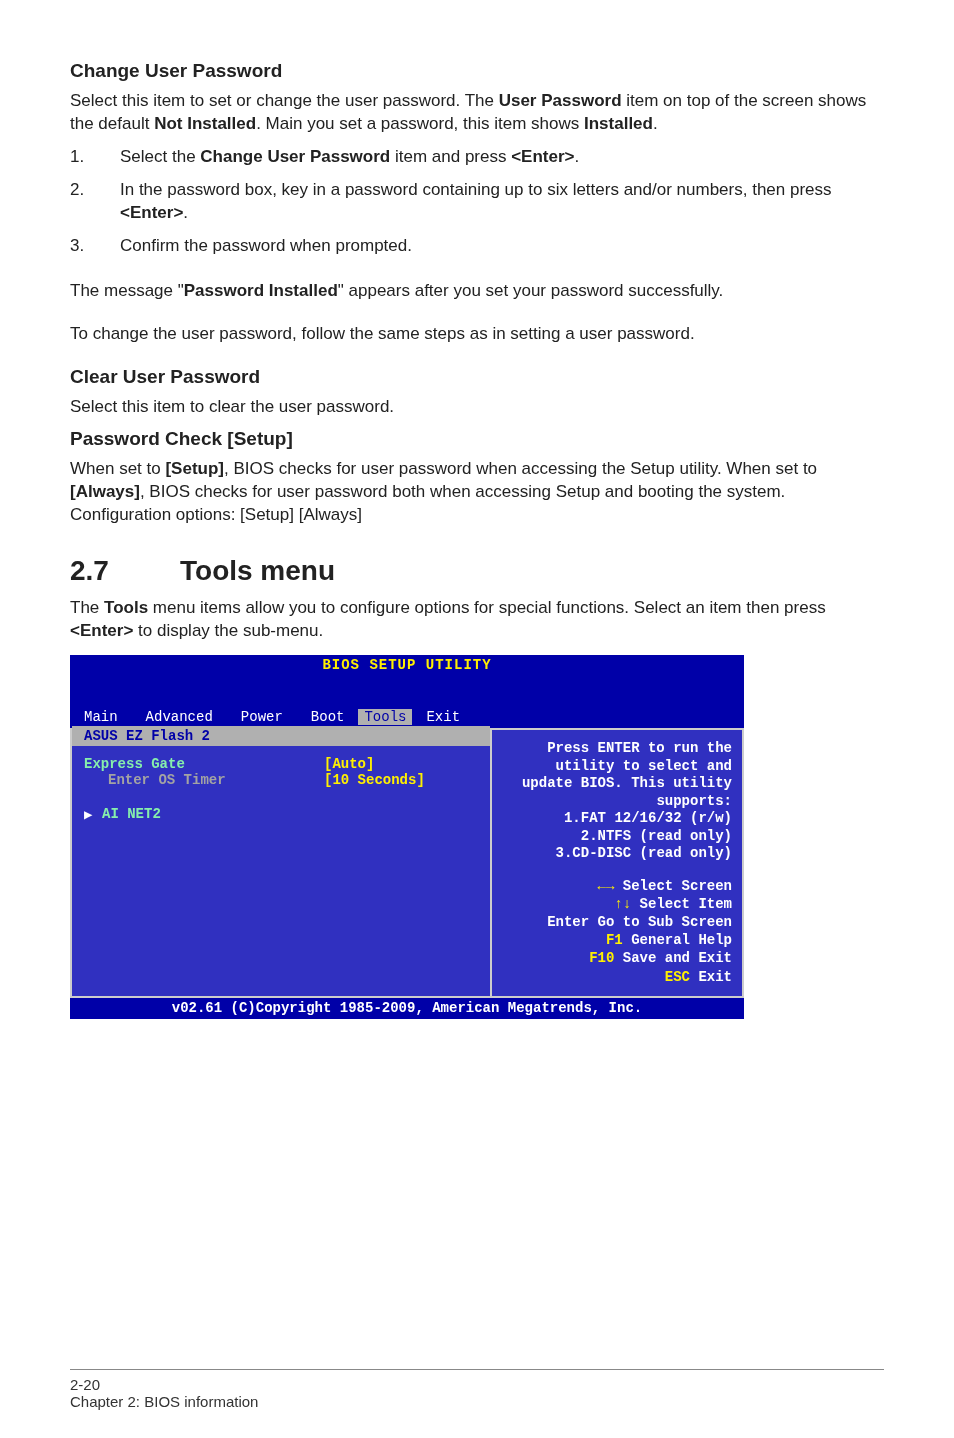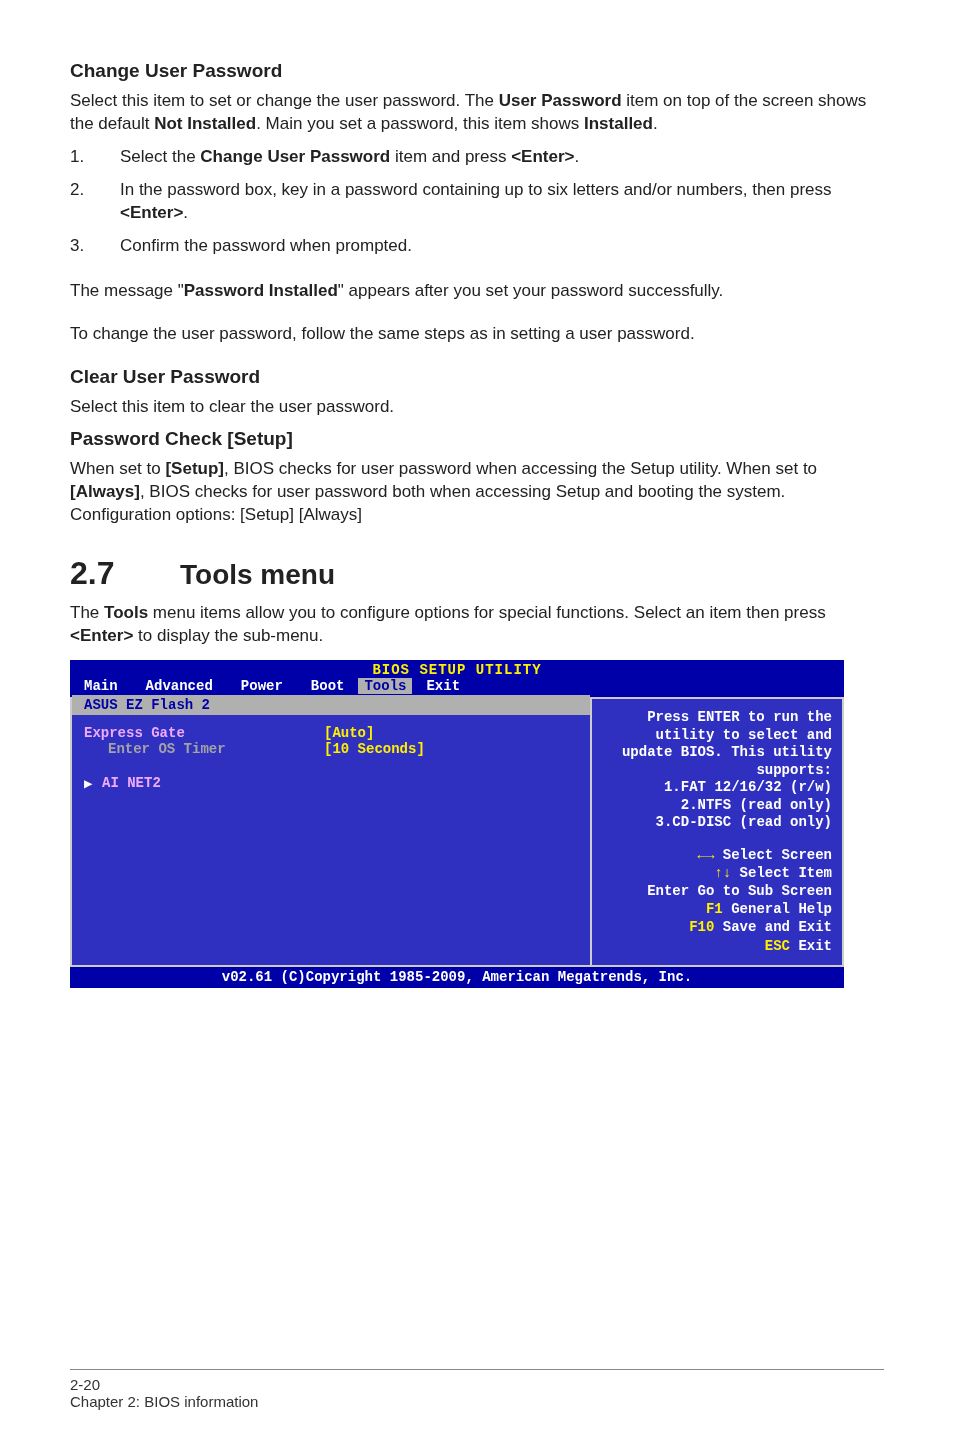--- a/index.html
+++ b/index.html
@@ -14,46 +14,46 @@
   }
   .content { }
   .h3 { font-size: 19px; font-weight: bold; margin-bottom: 8px; }
   .para { font-size: 17px; line-height: 1.35; margin-bottom: 10px; }
   .ol { margin: 6px 0 12px 0; }
   .li { display: flex; font-size: 17px; line-height: 1.35; margin-bottom: 10px; }
   .li .num { width: 50px; flex-shrink: 0; }
   .li .txt { flex: 1; }
   .gap-mid { height: 10px; }
   .h2-row { display: flex; align-items: baseline; margin: 28px 0 10px 0; }
-  .h2-num { font-size: 32px; font-weight: bold; width: 110px; }
+  .h2-num { font-size: 28px; font-weight: bold; width: 110px; }
   .h2-txt { font-size: 28px; font-weight: bold; }
   b { font-weight: bold; }
 
   .bios {
-    width: 774px;
+    width: 674px;
     margin-top: 12px;
     font-family: "Courier New", monospace;
     font-size: 14px;
     background: #0000a8;
     color: #ccc;
   }
   .bios-title {
     background: #0000a8;
     color: #fff000;
     text-align: center;
     font-weight: bold;
     padding: 2px 0 0 0;
     letter-spacing: 1px;
   }
   .bios-tabs {
     background: #0000a8;
     color: #fff;
     padding: 0 0 3px 0;
   }
-  .bios-tabs span { display: inline-block; padding: 0 14px; font-weight: bold; }
+  .bios-tabs span { display: inline-block; padding: 0 14px; font-weight: normal; margin-top: 36px; }
   .bios-tabs .sel { background: #b0b0b0; color: #0000a8; padding: 0 6px; }
   .bios-body {
     display: flex;
     border: 2px solid #ccc;
     border-top: 2px solid #ccc;
     background: #3030c0;
   }
   .bios-left {
     flex: 1;
     padding: 6px 12px;
@@ -66,21 +66,21 @@
     padding: 10px 10px;
     color: #fff;
     background: #3030c0;
     text-align: right;
   }
   .bios-row { display: flex; }
   .bios-lbl { width: 240px; color: #fff; font-weight: bold; }
   .bios-val { color: #fff000; font-weight: bold; }
   .bios-left .line-white { background: #b0b0b0; color: #0000a8; display: block; margin: -10px -12px 10px -12px; padding: 2px 12px; font-weight: bold;}
   .bios-left .sub { padding-left: 24px; color:#a3a3a3; font-weight: bold;}
-  .bios-left .blue-item { color:#f0abfc; font-weight: bold; }
+  .bios-left .blue-item { color:#86efac; font-weight: bold; }
   .bios-right .instr { color:#fff; font-weight: bold; line-height: 1.25;}
   .bios-right-divider { height: 14px; }
   .bios-nav { color:#fff; font-weight: bold; line-height:1.3; }
   .bios-nav .arrow { color:#fff000; display:inline-block; width:36px; }
   .bios-footer {
     background: #0000a8;
     color: #fff;
     text-align: center;
     padding: 2px 0 3px 0;
     font-weight: bold;

